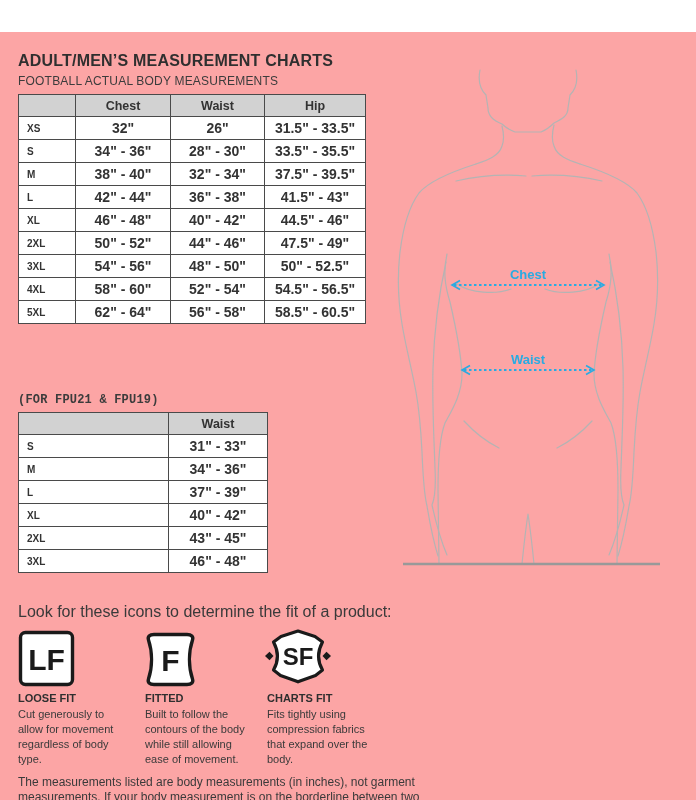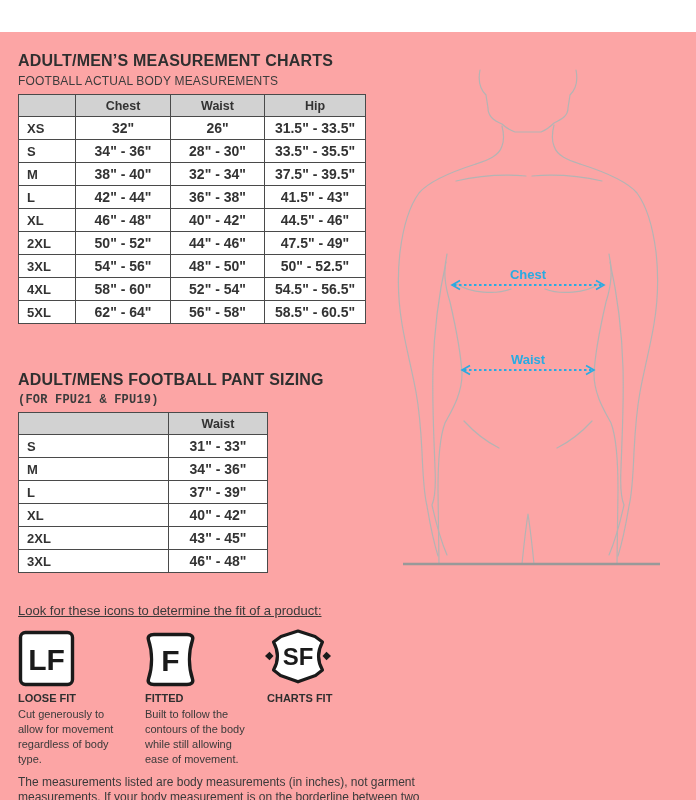--- a/index.html
+++ b/index.html
@@ -10,24 +10,24 @@
 
   .sec-title { font-weight:bold; font-size:16px; color:#2f2f2f; letter-spacing:0.2px; }
   .sec-sub   { font-size:12px; color:#3c3c3c; letter-spacing:0.2px; }
   .sec-sub.bold { font-weight:bold;font-family:Liberation Mono, monospace; }
 
   table.sizing-table { border-collapse:collapse; table-layout:fixed; background:#fff; }
   table.sizing-table th, table.sizing-table td {
     border:1.6px solid #4a4a4a; font-weight:bold; color:#333; overflow:hidden; white-space:nowrap;
   }
   table.sizing-table thead th { background:#d2d2d2; height:22px; font-size:12.5px; text-align:center; }
-  table.sizing-table tbody th { text-align:left; padding-left:8px; font-size:13px; height:23px; }
+  table.sizing-table tbody th { text-align:left; padding-left:8px; font-size:10px; height:23px; }
   table.sizing-table tbody td { text-align:center; font-size:14px; }
 
-  .fit-intro { font-size:13px; color:#3a3a3a;text-decoration:underline; }
+  .fit-intro { font-size:16px; color:#3a3a3a; }
   .fit-col   { width:118px; }
   .fit-label { font-size:11px; font-weight:bold; color:#2f2f2f; }
   .fit-desc  { font-size:11px; line-height:15px; color:#3a3a3a; margin-top:3px; }
 
   .footnote { font-size:12px; line-height:15px; color:#3a3a3a; width:428px; }
 
   svg text.fit-abbr { font-family:"Liberation Sans", sans-serif; font-weight:bold; fill:#1a1a1a; }
   svg text.arrow-label { font-family:"Liberation Sans", sans-serif; font-weight:bold; font-size:13px; fill:#29abe2; }
 </style>
 </head>
@@ -104,21 +104,20 @@
         </tr>
       <tr>
           <th>5XL</th>
           <td>62" - 64"</td>
           <td>56" - 58"</td>
           <td>58.5" - 60.5"</td>
         </tr>
     </tbody>
   </table>
 
-  <div class="abs sec-title" style="left:18px; top:339px;">ADULT/MENS FOOTBALL PANT SIZING</div>
   <div class="abs sec-sub bold" style="left:18px; top:361px;">(FOR FPU21 &amp; FPU19)</div>
 
   <table class="sizing-table abs" style="left:18px; top:380px; width:249px;">
     <colgroup>
         <col style="width:150px">
         <col style="width:99px">
       </colgroup>
     <thead>
       <tr>
         <th></th>
@@ -175,20 +174,21 @@
   <div class="abs fit-col" style="left:145px; top:660px;">
     <div class="fit-label">FITTED</div>
     <div class="fit-desc" style="width:112px;">Built to follow the contours of the body while still allowing ease of movement.</div>
   </div>
   <div class="abs fit-col" style="left:18px; top:660px;">
     <div class="fit-label">LOOSE FIT</div>
     <div class="fit-desc" style="width:104px;">Cut generously to allow for movement regardless of body type.</div>
   </div>
   <div class="abs fit-col" style="left:267px; top:660px;">
     <div class="fit-label">CHARTS FIT</div>
+    <div class="fit-desc" style="width:112px;">Fits tightly using compression fabrics that expand over the body.</div>
   </div>
 
   <div class="abs footnote" style="left:18px; top:743px;">The measurements listed are body measurements (in inches), not garment measurements. If your body measurement is on the borderline between two sizes, order the smaller size for a tighter fit or the larger size for a looser fit.</div>
 
   <svg class="abs" style="left:390px; top:0px;" width="306" height="545" viewBox="0 0 306 545">
     <g fill="none" stroke="#b4b4b4" stroke-width="1.2" stroke-linecap="round" stroke-linejoin="round">
       <path d="M 90,38 C 88,48 90,57 96,63 L 98,76 C 98,84 104,89 112,92 C 116,96 120,98 125,100 L 151,100 C 156,98 160,95 164,91 C 172,87 178,84 178,76 L 180,63 C 186,57 188,48 186,38"></path>
       <path d="M 112,94 C 114,102 114,109 112,114 C 109,124 98,128 86,132"></path>
       <path d="M 164,93 C 162,101 162,109 164,114 C 167,124 178,128 190,132"></path>
       <path d="M 86,132 C 64,139 40,148 29,161 C 18,176 13,196 10,220 C 7,246 8,268 12,292 C 16,316 22,338 26,360 C 30,382 31,400 32,420 C 33,445 34,462 37,474 C 40,492 44,511 48,524"></path>

